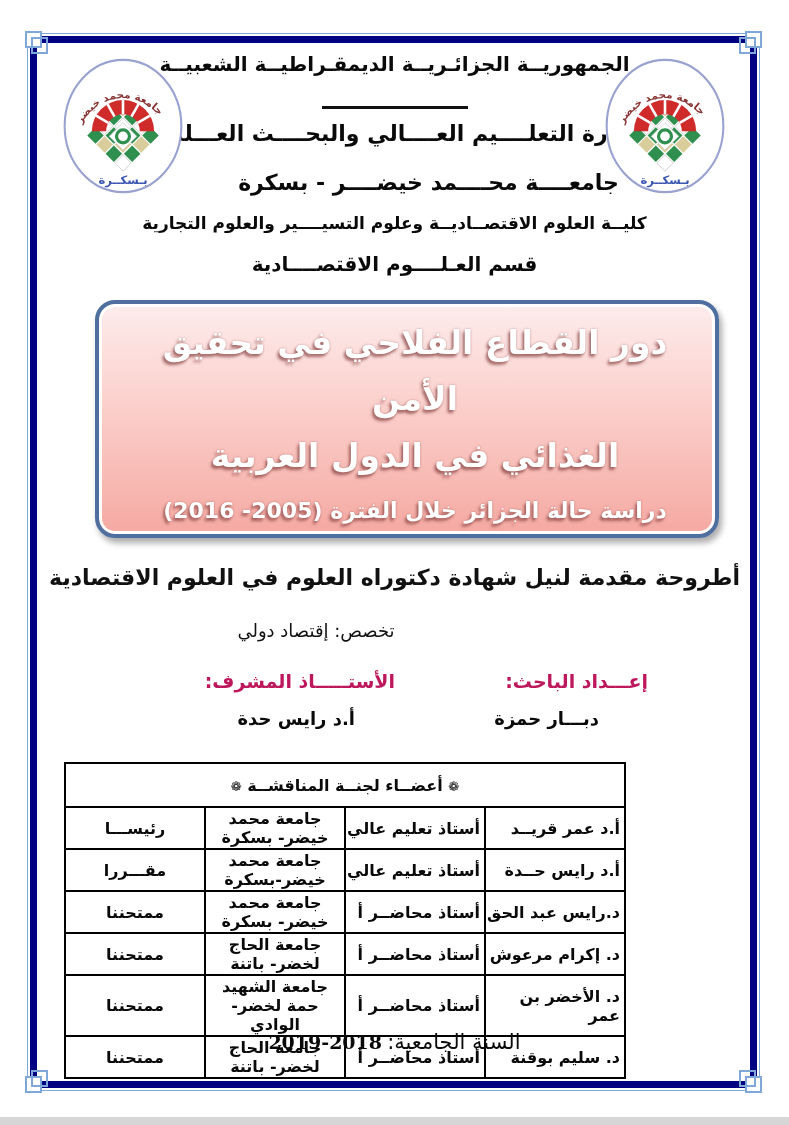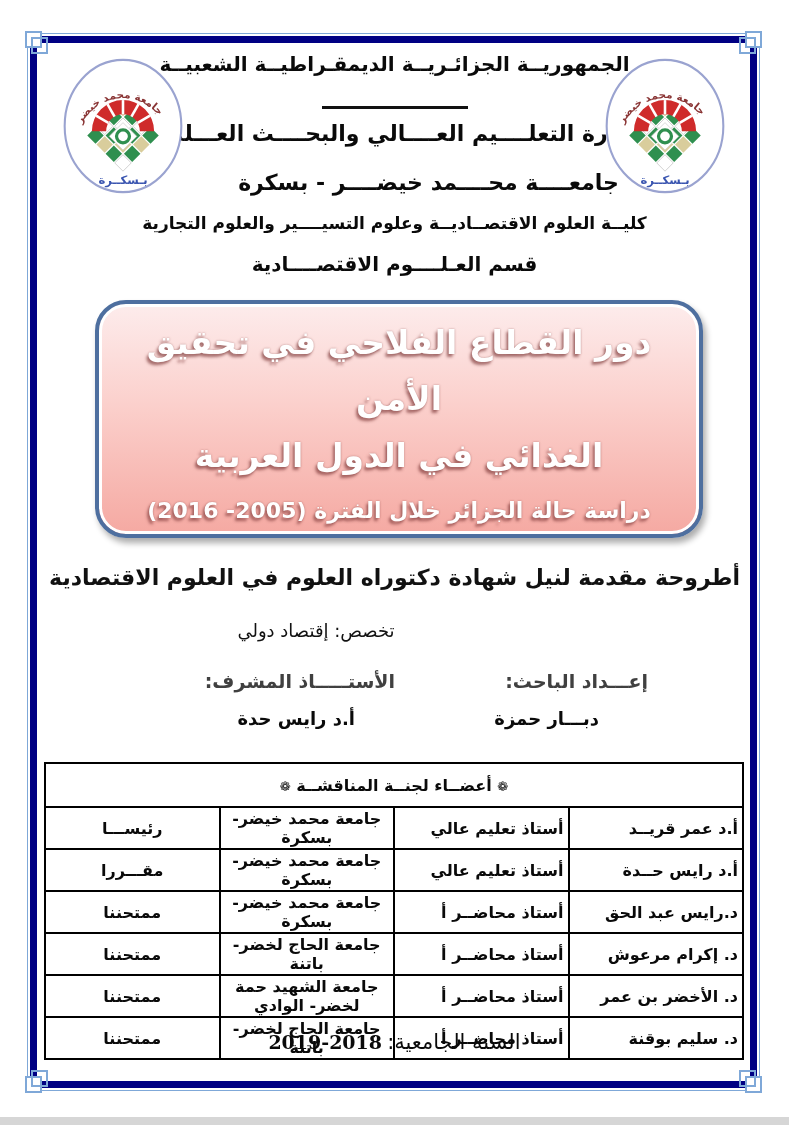--- a/index.html
+++ b/index.html
@@ -22,40 +22,40 @@
   .sep{position:absolute;top:106px;left:322px;width:146px;height:3px;background:#111;}
   .ministry{top:121px;font-size:22px;}
   .univline{top:170px;font-size:22px;padding-left:34px;}
   .faculty{top:213px;font-size:17px;}
   .department{top:252px;font-size:20px;}
 
   .logo{position:absolute;width:130px;height:140px;}
   .logo-left{left:58px;top:56px;}
   .logo-right{left:600px;top:56px;}
 
-  .title-box{position:absolute;left:95px;top:300px;width:600px;height:230px;border-radius:31px;
+  .title-box{position:absolute;left:95px;top:300px;width:600px;height:230px;border-radius:20px;
     border:4px solid #4e6f9f;box-shadow:inset 0 0 0 3px #ffffff,3px 5px 6px rgba(0,0,0,.33);
     background:linear-gradient(180deg,#fdecec 0%,#fbcfcb 45%,#f5a9a2 100%);
-    display:flex;flex-direction:column;align-items:center;justify-content:center;text-align:center;}
+    display:flex;flex-direction:column;align-items:center;justify-content:center;text-align:center;padding-left:16px;}
   .box-title{color:#ffffff;font-weight:bold;font-size:33px;line-height:1.7;
     text-shadow:-2px 3px 3px rgba(125,55,55,.65),0 0 2px rgba(120,50,50,.5);}
   .box-subtitle{margin-top:14px;color:#ffffff;font-weight:bold;font-size:22px;
     text-shadow:-2px 3px 3px rgba(125,55,55,.65),0 0 2px rgba(120,50,50,.5);}
 
   .thesis{position:absolute;left:0;top:565px;width:789px;text-align:center;font-size:22px;font-weight:bold;color:#111;}
   .spec{position:absolute;left:0;top:620px;width:632px;text-align:center;font-size:18px;color:#111;}
 
-  .plabel{position:absolute;font-size:19px;font-weight:bold;color:#404040;white-space:nowrap;}
+  .plabel{position:absolute;font-size:19px;font-weight:bold;color:#be185d;white-space:nowrap;}
   .pname{position:absolute;font-size:18px;font-weight:bold;color:#0a0a0a;white-space:nowrap;}
   .researcher-label{right:141px;top:670px;}
   .researcher-name{right:190px;top:708px;}
   .supervisor-label{right:394px;top:670px;}
   .supervisor-name{right:434px;top:708px;}
 
-  table.committee{position:absolute;left:44px;top:762px;width:700px;border-collapse:collapse;direction:rtl;
+  table.committee{position:absolute;left:64px;top:762px;width:562px;border-collapse:collapse;direction:rtl;
     font-weight:bold;color:#0a0a0a;table-layout:fixed;}
   table.committee td{border:2px solid #000;font-size:16px;vertical-align:middle;}
   td.c-title{height:40px;text-align:center;font-size:20px;border-bottom:2px solid #000;}
   td.c-name{width:29%;text-align:right;padding-right:4px;height:36px;}
   td.c-rank{width:20%;text-align:right;padding-right:4px;border-radius:11px;}
   td.c-univ{width:39%;text-align:center;}
   td.c-role{width:12%;text-align:center;}
   .orn{font-size:13px;vertical-align:middle;}
 
   .year{position:absolute;left:0;top:1030px;width:789px;text-align:center;direction:rtl;color:#0a0a0a;}

